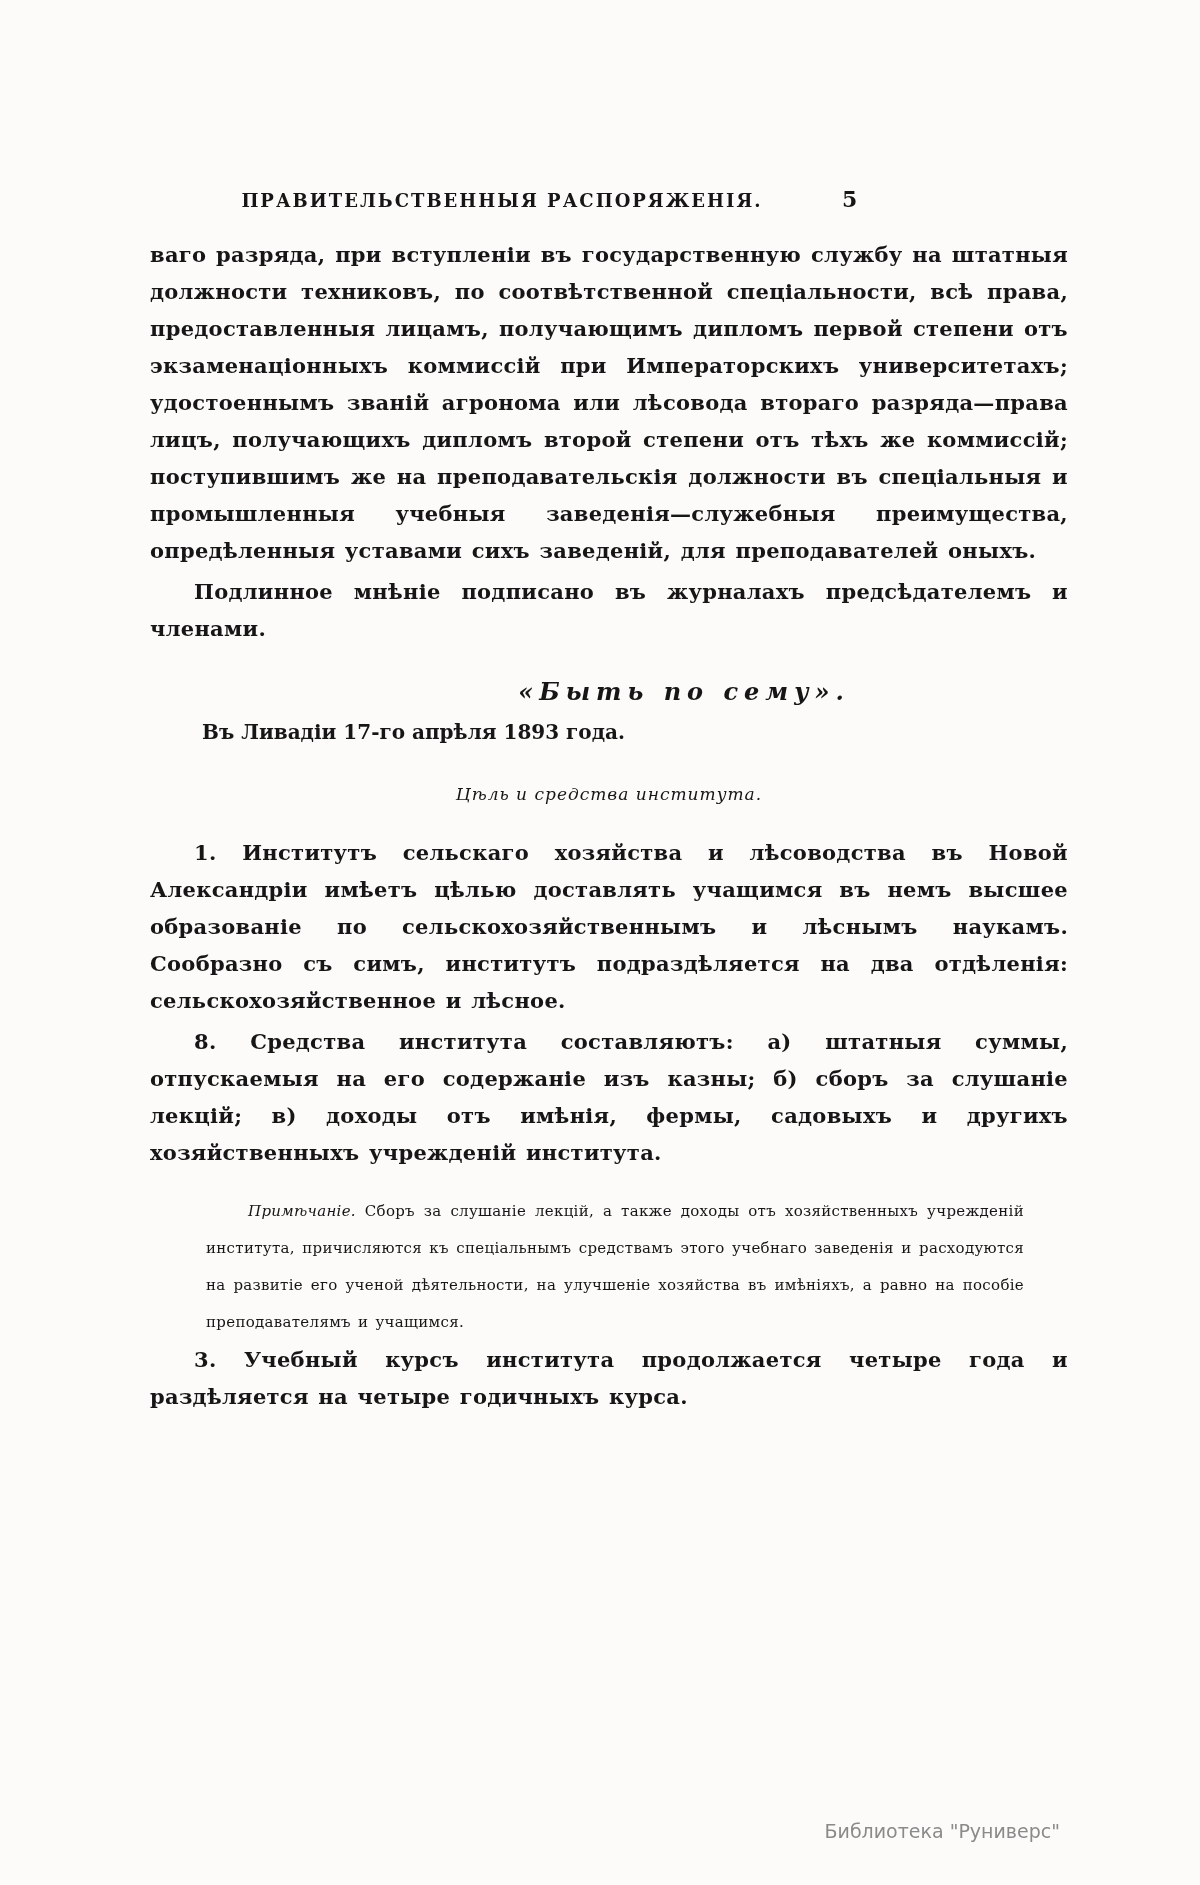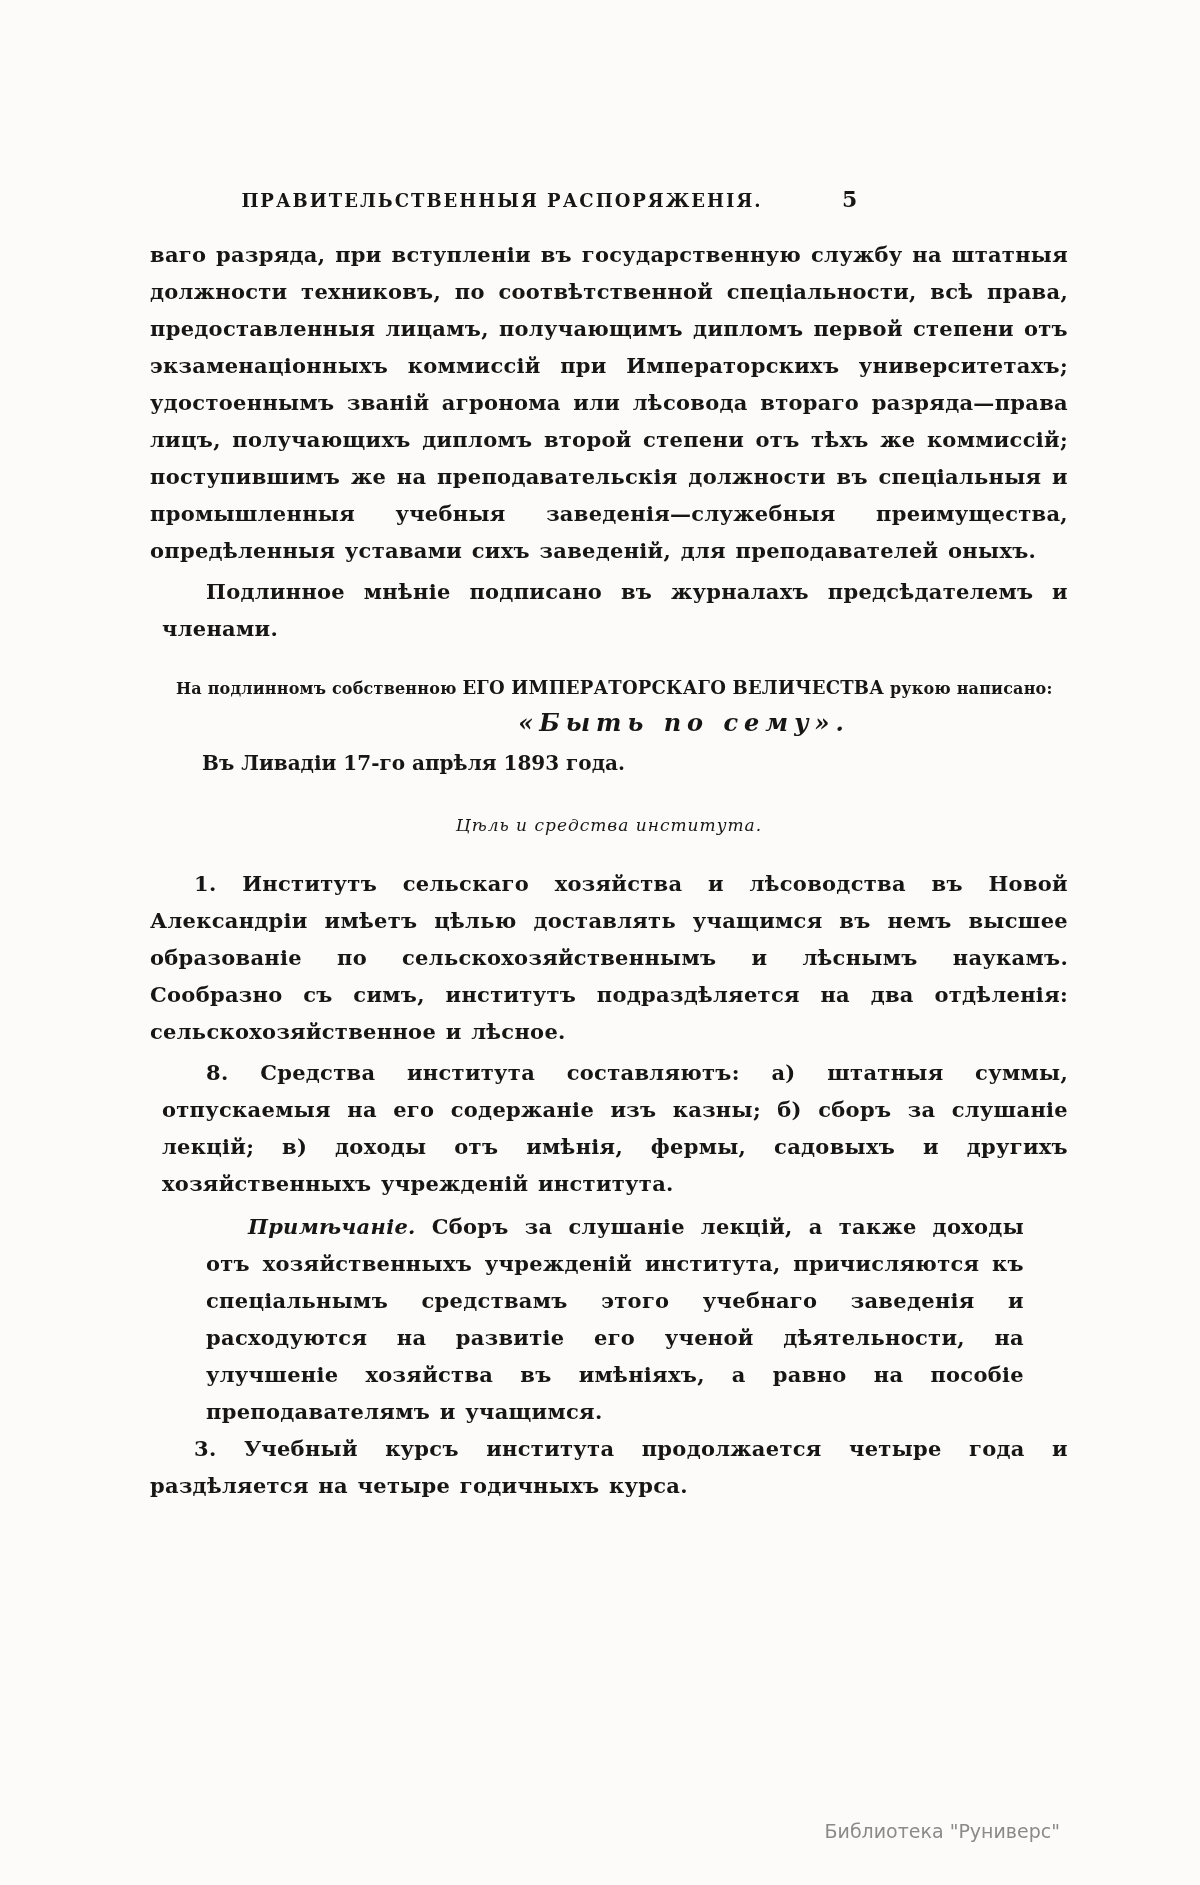--- a/index.html
+++ b/index.html
@@ -44,21 +44,21 @@
   .body-par {
     margin: 0;
     font-size: 21px;
     line-height: 37px;
     font-weight: bold;
     text-align: justify;
     letter-spacing: 0.3px;
     word-spacing: 2px;
   }
   .indent { text-indent: 44px; }
-  .par-gap { margin-top: 4px; margin-left: 12px; }
+  .par-gap { margin-top: 4px; }
 
   .imperial { margin-top: 30px; }
   .imperial-line {
     margin: 0 0 0 26px;
     font-size: 16px;
     font-weight: bold;
     letter-spacing: 0.2px;
   }
   .imperial-caps { font-size: 18px; }
   .imperial-quote {
@@ -88,24 +88,24 @@
     margin: 40px 0 30px 0;
     text-align: center;
     font-size: 17px;
     font-weight: normal;
     font-style: italic;
     letter-spacing: 1px;
   }
   .heading-gap-top { margin-top: 48px; }
 
   .note-par {
-    margin: 6px 44px 0 56px;
-    font-size: 21px;
+    margin: 22px 44px 0 56px;
+    font-size: 15px;
     line-height: 37px;
-    font-weight: bold;
+    font-weight: normal;
     text-align: justify;
     text-indent: 42px;
     letter-spacing: 0.3px;
     word-spacing: 2px;
   }
   .note-label { font-style: italic; }
 
   .watermark {
     position: absolute;
     right: 140px;
@@ -124,21 +124,20 @@
 
   <div class="page-number">5</div>
 
   <main class="column">
 
     <p class="body-par">ваго разряда, при вступленіи въ государственную службу на штатныя должности техниковъ, по соотвѣтственной спеціальности, всѣ права, предоставленныя лицамъ, получающимъ дипломъ первой степени отъ экзаменаціонныхъ коммиссій при Императорскихъ университетахъ; удостоеннымъ званій агронома или лѣсовода втораго разряда—права лицъ, получающихъ дипломъ второй степени отъ тѣхъ же коммиссій; поступившимъ же на преподавательскія должности въ спеціальныя и промышленныя учебныя заведенія—служебныя преимущества, опредѣленныя уставами сихъ заведеній, для преподавателей оныхъ.</p>
 
     <p class="body-par indent par-gap">Подлинное мнѣніе подписано въ журналахъ предсѣдателемъ и членами.</p>
 
     <div class="imperial">
-      <p class="imperial-line"><span>На подлинномъ собственною </span><span class="imperial-caps">ЕГО ИМПЕРАТОРСКАГО ВЕЛИЧЕСТВА</span><span> рукою написано:</span></p>
 
       <p class="imperial-quote">«Быть по сему».</p>
 
       <p class="imperial-date">Въ Ливадіи 17-го апрѣля 1893 года.</p>
     </div>
 
 
     <h2 class="section-heading">Цѣль и средства института.</h2>
 
     <p class="body-par indent">1. Институтъ сельскаго хозяйства и лѣсоводства въ Новой Александріи имѣетъ цѣлью доставлять учащимся въ немъ высшее образованіе по сельскохозяйственнымъ и лѣснымъ наукамъ. Сообразно съ симъ, институтъ подраздѣляется на два отдѣленія: сельскохозяйственное и лѣсное.</p>

